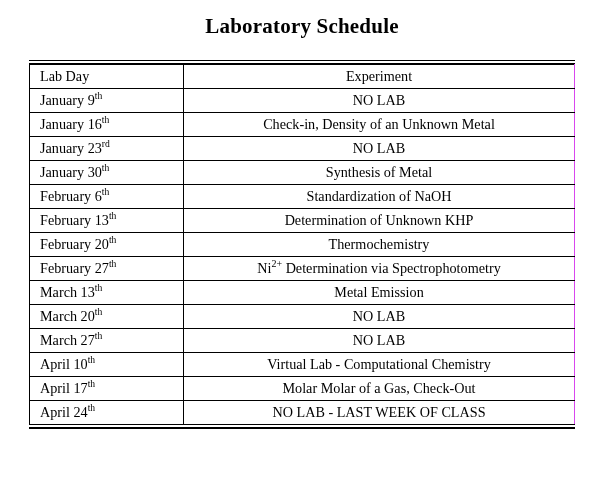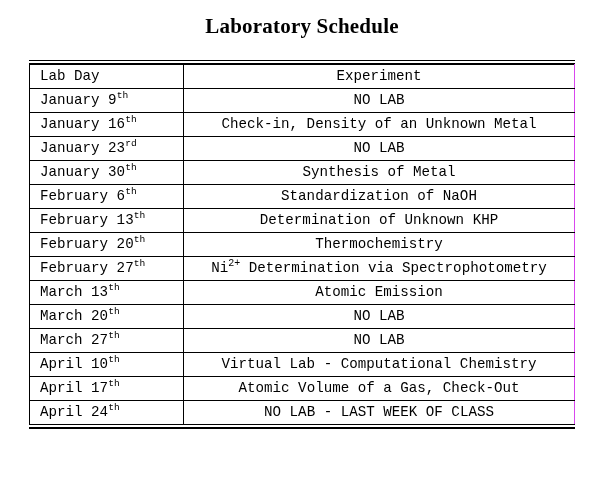--- a/index.html
+++ b/index.html
@@ -39,21 +39,20 @@
     top: 60px;
     width: 546px;
   }
 
   table#schedule {
     border-collapse: collapse;
     width: 100%;
     table-layout: fixed;
     font-size: 14.2px;
     background: #ffffff;
-    font-family: Liberation Mono, monospace;
   }
 
   table#schedule td,
   table#schedule th {
     border: 1px solid #000000;
     padding: 0;
     height: 23px;
     line-height: 23px;
     font-weight: normal;
     background: #ffffff;
@@ -152,37 +151,37 @@
           <tr>
             <td class="col-day">February 20<span class="ord">th</span></td>
             <td class="col-exp">Thermochemistry</td>
           </tr>
           <tr>
             <td class="col-day">February 27<span class="ord">th</span></td>
             <td class="col-exp">Ni<span class="sup">2+</span> Determination via Spectrophotometry</td>
           </tr>
           <tr>
             <td class="col-day">March 13<span class="ord">th</span></td>
-            <td class="col-exp">Atomic Emission</td>
+            <td class="col-exp">Metal Emission</td>
           </tr>
           <tr>
             <td class="col-day">March 20<span class="ord">th</span></td>
             <td class="col-exp">NO LAB</td>
           </tr>
           <tr>
             <td class="col-day">March 27<span class="ord">th</span></td>
             <td class="col-exp">NO LAB</td>
           </tr>
           <tr>
             <td class="col-day">April 10<span class="ord">th</span></td>
             <td class="col-exp">Virtual Lab - Computational Chemistry</td>
           </tr>
           <tr>
             <td class="col-day">April 17<span class="ord">th</span></td>
-            <td class="col-exp">Atomic Volume of a Gas, Check-Out</td>
+            <td class="col-exp">Molar Molar of a Gas, Check-Out</td>
           </tr>
           <tr>
             <td class="col-day">April 24<span class="ord">th</span></td>
             <td class="col-exp">NO LAB - LAST WEEK OF CLASS</td>
           </tr>
         </tbody>
     </table>
 
     <div id="rule-bottom"></div>
     <div id="rule-bottom-2"></div>

